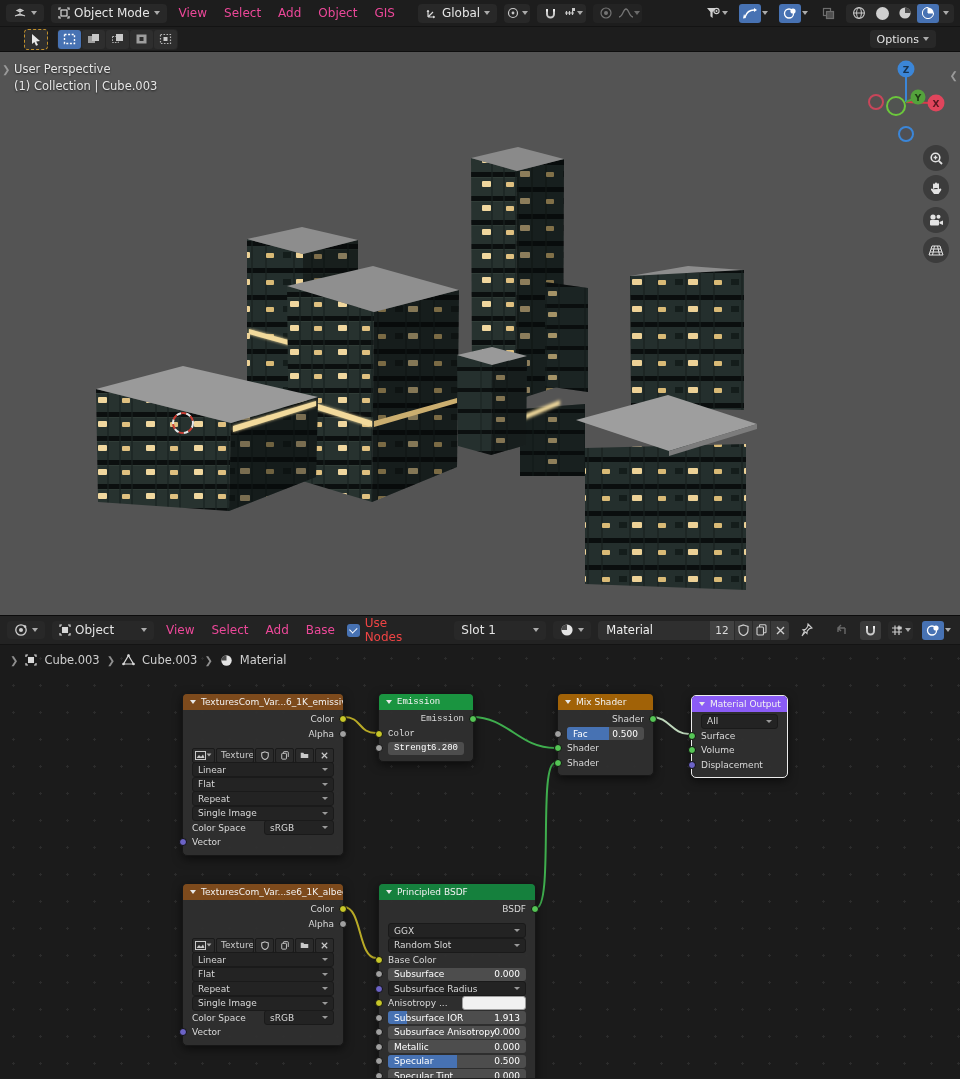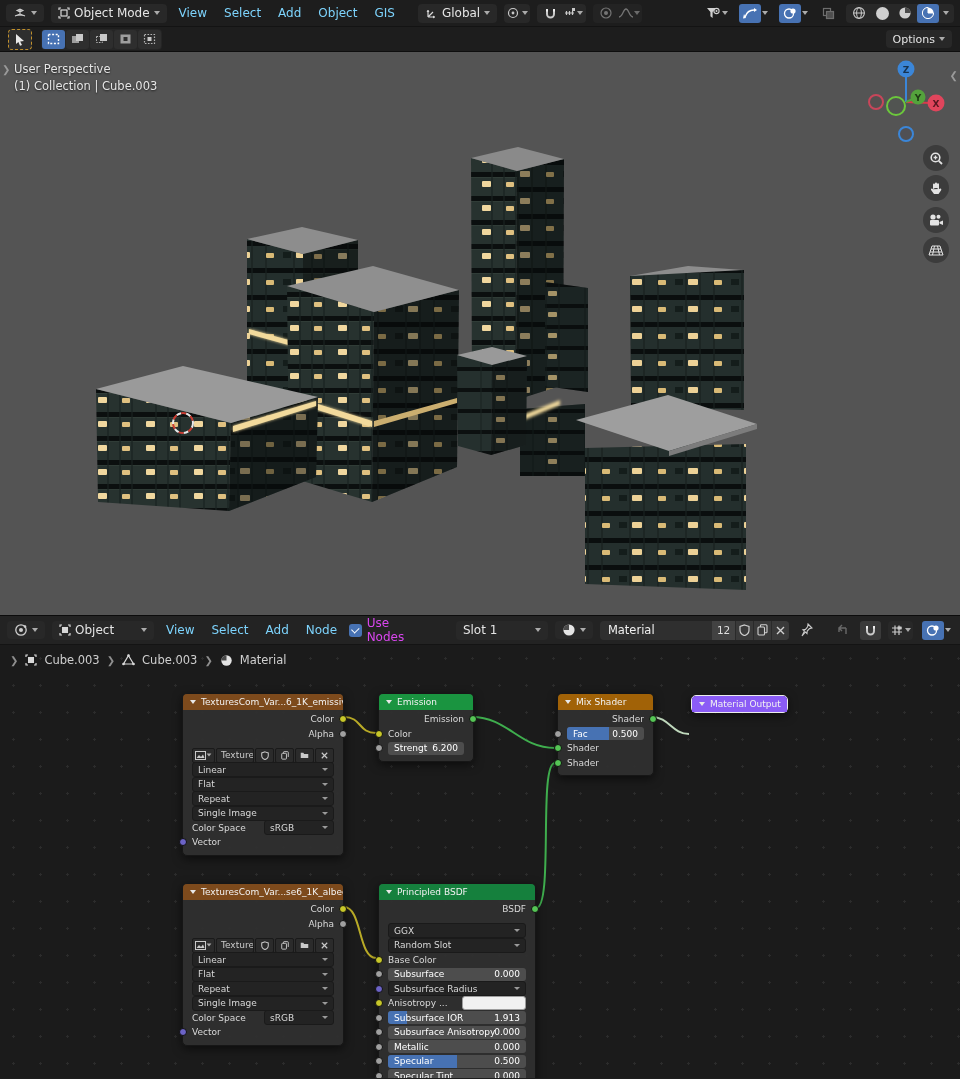--- a/index.html
+++ b/index.html
@@ -1,22 +1,22 @@
 <!DOCTYPE html>
 <html><head>
 <meta charset="utf-8">
 <style>
   html,body{margin:0;padding:0;background:#111;}
   body{width:960px;height:1079px;overflow:hidden;font-family:"DejaVu Sans","Liberation Sans",sans-serif;-webkit-font-smoothing:antialiased;}
   .app{position:relative;width:960px;height:1079px;background:#1d1d1d;}
 
   
   .topbar{height:27px;background:#1d1d1d;border-bottom:1px solid #131313;display:flex;align-items:center;padding:0 6px;gap:7px;box-sizing:border-box;}
-  .toolrow{height:25px;background:#1d1d1d;border-bottom:1px solid #0e0e0e;display:flex;align-items:center;padding:0 8px;gap:9px;box-sizing:border-box;}
-  .menu{font-size:12px;color:#7dd3fc;padding:0 5px;line-height:26px;cursor:default;}
+  .toolrow{height:25px;background:#1d1d1d;border-bottom:1px solid #0e0e0e;display:flex;align-items:center;padding:0 24px;gap:9px;box-sizing:border-box;}
+  .menu{font-size:12px;color:#ec4899;padding:0 5px;line-height:26px;cursor:default;}
   .btn{display:inline-flex;align-items:center;gap:4px;background:#282828;border-radius:4px;padding:0 7px;height:19px;font-size:12px;color:#e4e4e4;}
   .btn.sm{height:18px;font-size:11px;}
   .chev{width:0;height:0;border-left:3.5px solid transparent;border-right:3.5px solid transparent;border-top:4px solid #ababab;display:inline-block;}
   .iconbtn{display:inline-flex;align-items:center;justify-content:center;width:22px;height:19px;border-radius:3px;color:#c9c9c9;}
   .iconbtn.on{background:#4772b3;color:#fff;}
   .iconbtn.dim{opacity:.45;}
   .igroup{display:inline-flex;align-items:center;background:#282828;border-radius:4px;padding:0 2px;height:19px;gap:1px;}
   .sphere{width:13px;height:13px;border-radius:50%;background:#cfcfcf;display:inline-block;}
   .spacer{flex:1;}
   svg.ic{display:block;}
@@ -401,24 +401,24 @@
       <svg class="ic" width="12" height="12" viewBox="0 0 12 12">
           <rect x="3" y="3" width="6" height="6" fill="#d8d8d8"></rect>
           <path d="M1 3 V1 H3 M9 1 H11 V3 M11 9 V11 H9 M3 11 H1 V9" stroke="#d8d8d8" stroke-width="1.2" fill="none"></path>
         </svg>
       <span>Object</span>
       <span class="chev" style="margin-left:auto"></span>
     </span>
     <span class="menu">View</span>
     <span class="menu">Select</span>
     <span class="menu">Add</span>
-    <span class="menu">Node</span>
+    <span class="menu">Base</span>
     <span style="display:inline-flex;align-items:center;gap:5px">
       <span class="checkbox"></span>
-      <span style="font-size:12px;color:#d946ef">Use Nodes</span>
+      <span style="font-size:12px;color:#ef4444">Use Nodes</span>
     </span>
     <span style="width:14px"></span>
     <span class="btn" style="min-width:78px">
       <span>Slot 1</span>
       <span class="chev" style="margin-left:auto"></span>
     </span>
     <span class="btn sm" style="background:#282828">
       <svg class="ic" width="14" height="14" viewBox="0 0 14 14">
           <circle cx="7" cy="7" r="5.6" fill="#e4e4e4"></circle>
           <path d="M7 1.4 A5.6 5.6 0 0 0 1.4 7 L7 7 Z" fill="#4a4a4a"></path>
@@ -594,21 +594,21 @@
               </span>
         </span>
           </div>
         <div class="nrow">
             <span class="socket sl s-purple"></span>
             <span class="nlabel">Vector</span>
           </div>
       </div>
     </div>
 
-    <div class="node" style="left:378px;top:48px;width:94px;">
+    <div class="node" style="left:378px;top:48px;width:94px;font-family:Liberation Mono, monospace;">
       <div class="nhead" style="background:#1a9440">
         <span class="hchev"></span>
         <span>Emission</span>
       </div>
       <div class="nbody">
         <div class="nrow outr">
             <span class="nlabel">Emission</span>
             <span class="socket sr s-green"></span>
           </div>
         <div class="nrow">
@@ -652,20 +652,40 @@
             <span class="nlabel">Shader</span>
           </div>
       </div>
     </div>
 
     <div class="node active" style="left:691px;top:50px;width:95px;">
       <div class="nhead" style="background:#8b5cf6">
         <span class="hchev"></span>
         <span>Material Output</span>
       </div>
+      <div class="nbody">
+        <div class="nrow">
+            <span class="widget">
+              <span>All</span>
+              <span class="wchev"></span>
+            </span>
+          </div>
+        <div class="nrow">
+            <span class="socket sl s-green"></span>
+            <span class="nlabel">Surface</span>
+          </div>
+        <div class="nrow">
+            <span class="socket sl s-green"></span>
+            <span class="nlabel">Volume</span>
+          </div>
+        <div class="nrow">
+            <span class="socket sl s-purple"></span>
+            <span class="nlabel">Displacement</span>
+          </div>
+      </div>
     </div>
 
     <div class="node" style="left:182px;top:238px;width:160px;">
       <div class="nhead" style="background:#7d4a1c">
         <span class="hchev"></span>
         <span>TexturesCom_Var...se6_1K_albedo.ti</span>
       </div>
       <div class="nbody">
         <div class="nrow outr">
             <span class="nlabel">Color</span>

